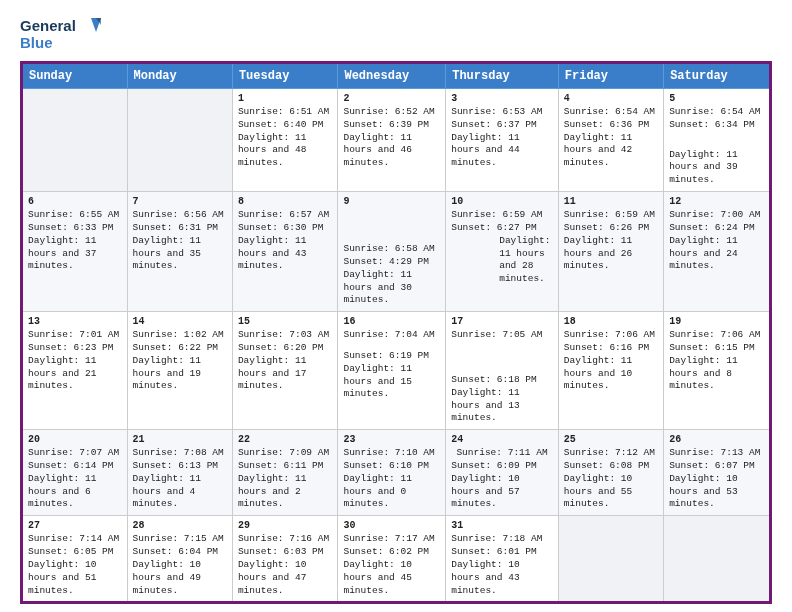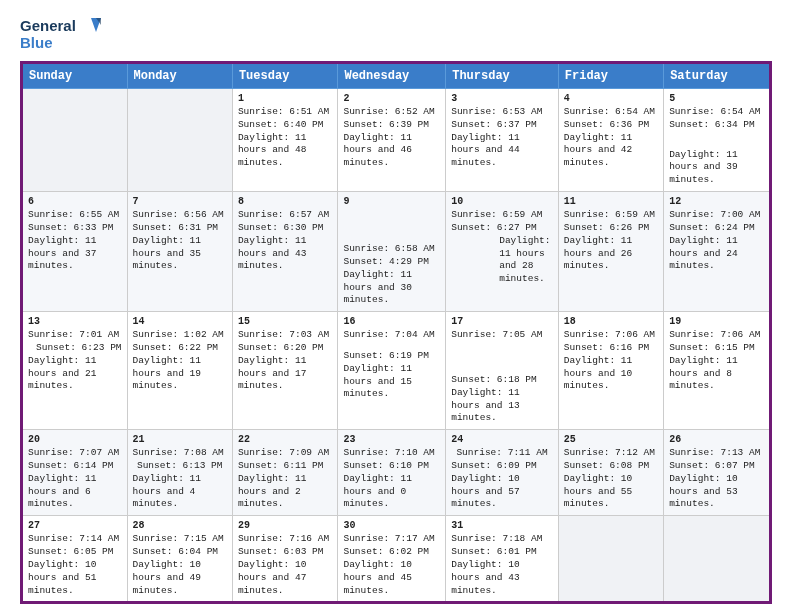--- a/index.html
+++ b/index.html
@@ -190,21 +190,21 @@
             <span class="day-num">12</span>
             <div style="line-height: 1.35;">Sunrise: 7:00 AM</div>
             <div style="line-height: 1.35;">Sunset: 6:24 PM</div>
             <div style="line-height: 1.35;">Daylight: 11 hours and 24 minutes.</div>
           </td>
         </tr>
         <tr>
           <td>
             <span class="day-num">13</span>
             <div style="line-height: 1.35;">Sunrise: 7:01 AM</div>
-            <div style="line-height: 1.35; text-align: right;">Sunset: 6:23 PM</div>
+            <div style="line-height: 1.35;">Sunset: 6:23 PM</div>
             <div style="line-height: 1.35;">Daylight: 11 hours and 21 minutes.</div>
           </td>
           <td>
             <span class="day-num">14</span>
             <div style="line-height: 1.35;">Sunrise: 1:02 AM</div>
             <div style="line-height: 1.35;">Sunset: 6:22 PM</div>
             <div style="line-height: 1.35;">Daylight: 11 hours and 19 minutes.</div>
           </td>
           <td>
             <span class="day-num">15</span>
@@ -240,21 +240,21 @@
         <tr>
           <td>
             <span class="day-num">20</span>
             <div style="line-height: 1.35;">Sunrise: 7:07 AM</div>
             <div style="line-height: 1.35;">Sunset: 6:14 PM</div>
             <div style="line-height: 1.35;">Daylight: 11 hours and 6 minutes.</div>
           </td>
           <td>
             <span class="day-num">21</span>
             <div style="line-height: 1.35;">Sunrise: 7:08 AM</div>
-            <div style="line-height: 1.35; text-align: center;">Sunset: 6:13 PM</div>
+            <div style="line-height: 1.35;">Sunset: 6:13 PM</div>
             <div style="line-height: 1.35;">Daylight: 11 hours and 4 minutes.</div>
           </td>
           <td>
             <span class="day-num">22</span>
             <div style="line-height: 1.35;">Sunrise: 7:09 AM</div>
             <div style="line-height: 1.35;">Sunset: 6:11 PM</div>
             <div style="line-height: 1.35;">Daylight: 11 hours and 2 minutes.</div>
           </td>
           <td>
             <span class="day-num">23</span>

